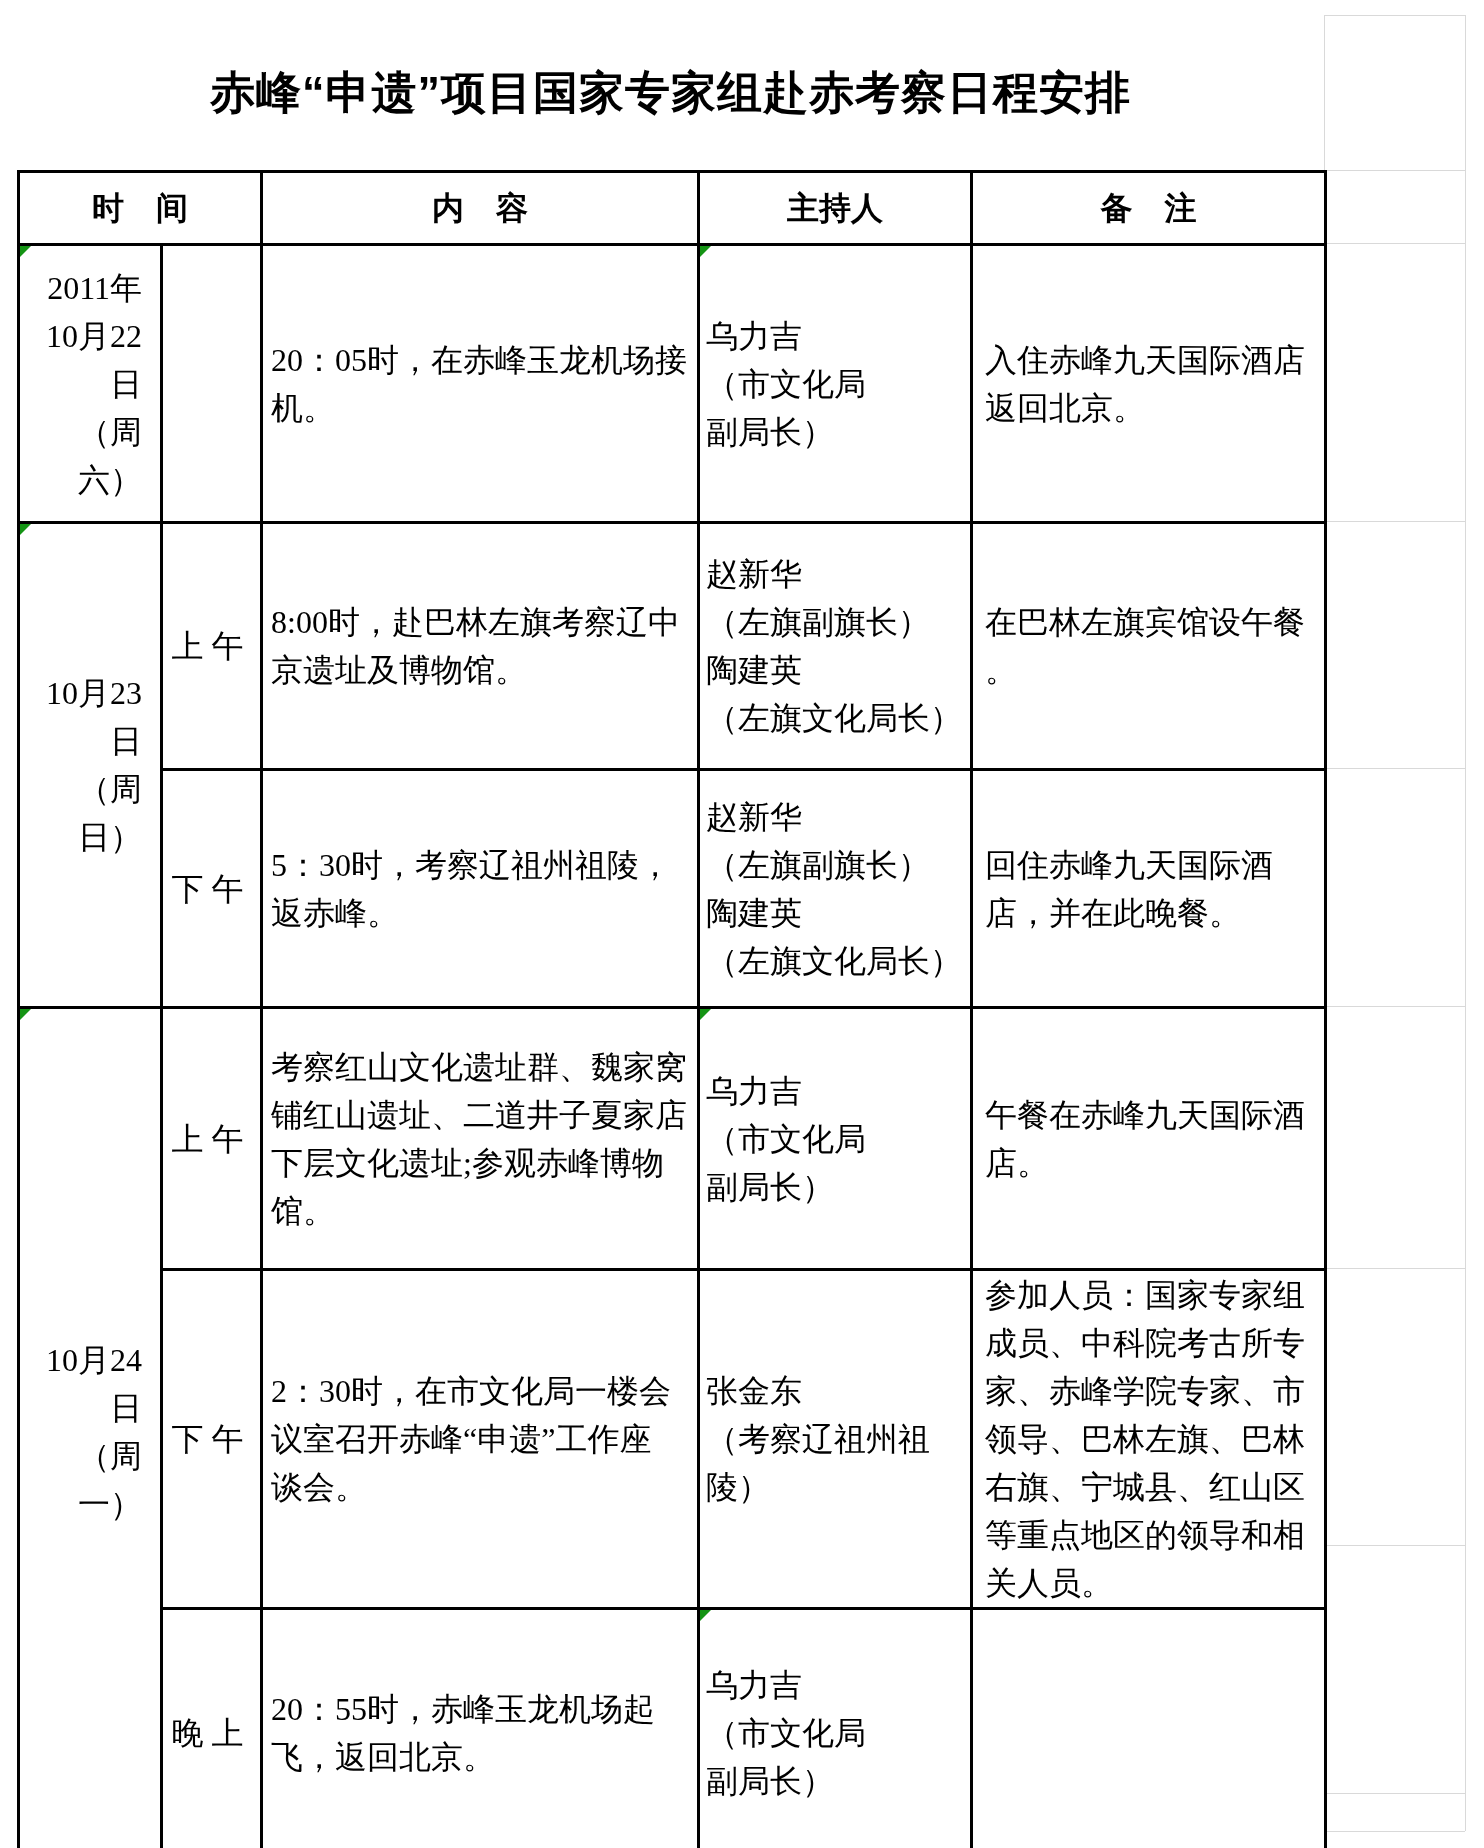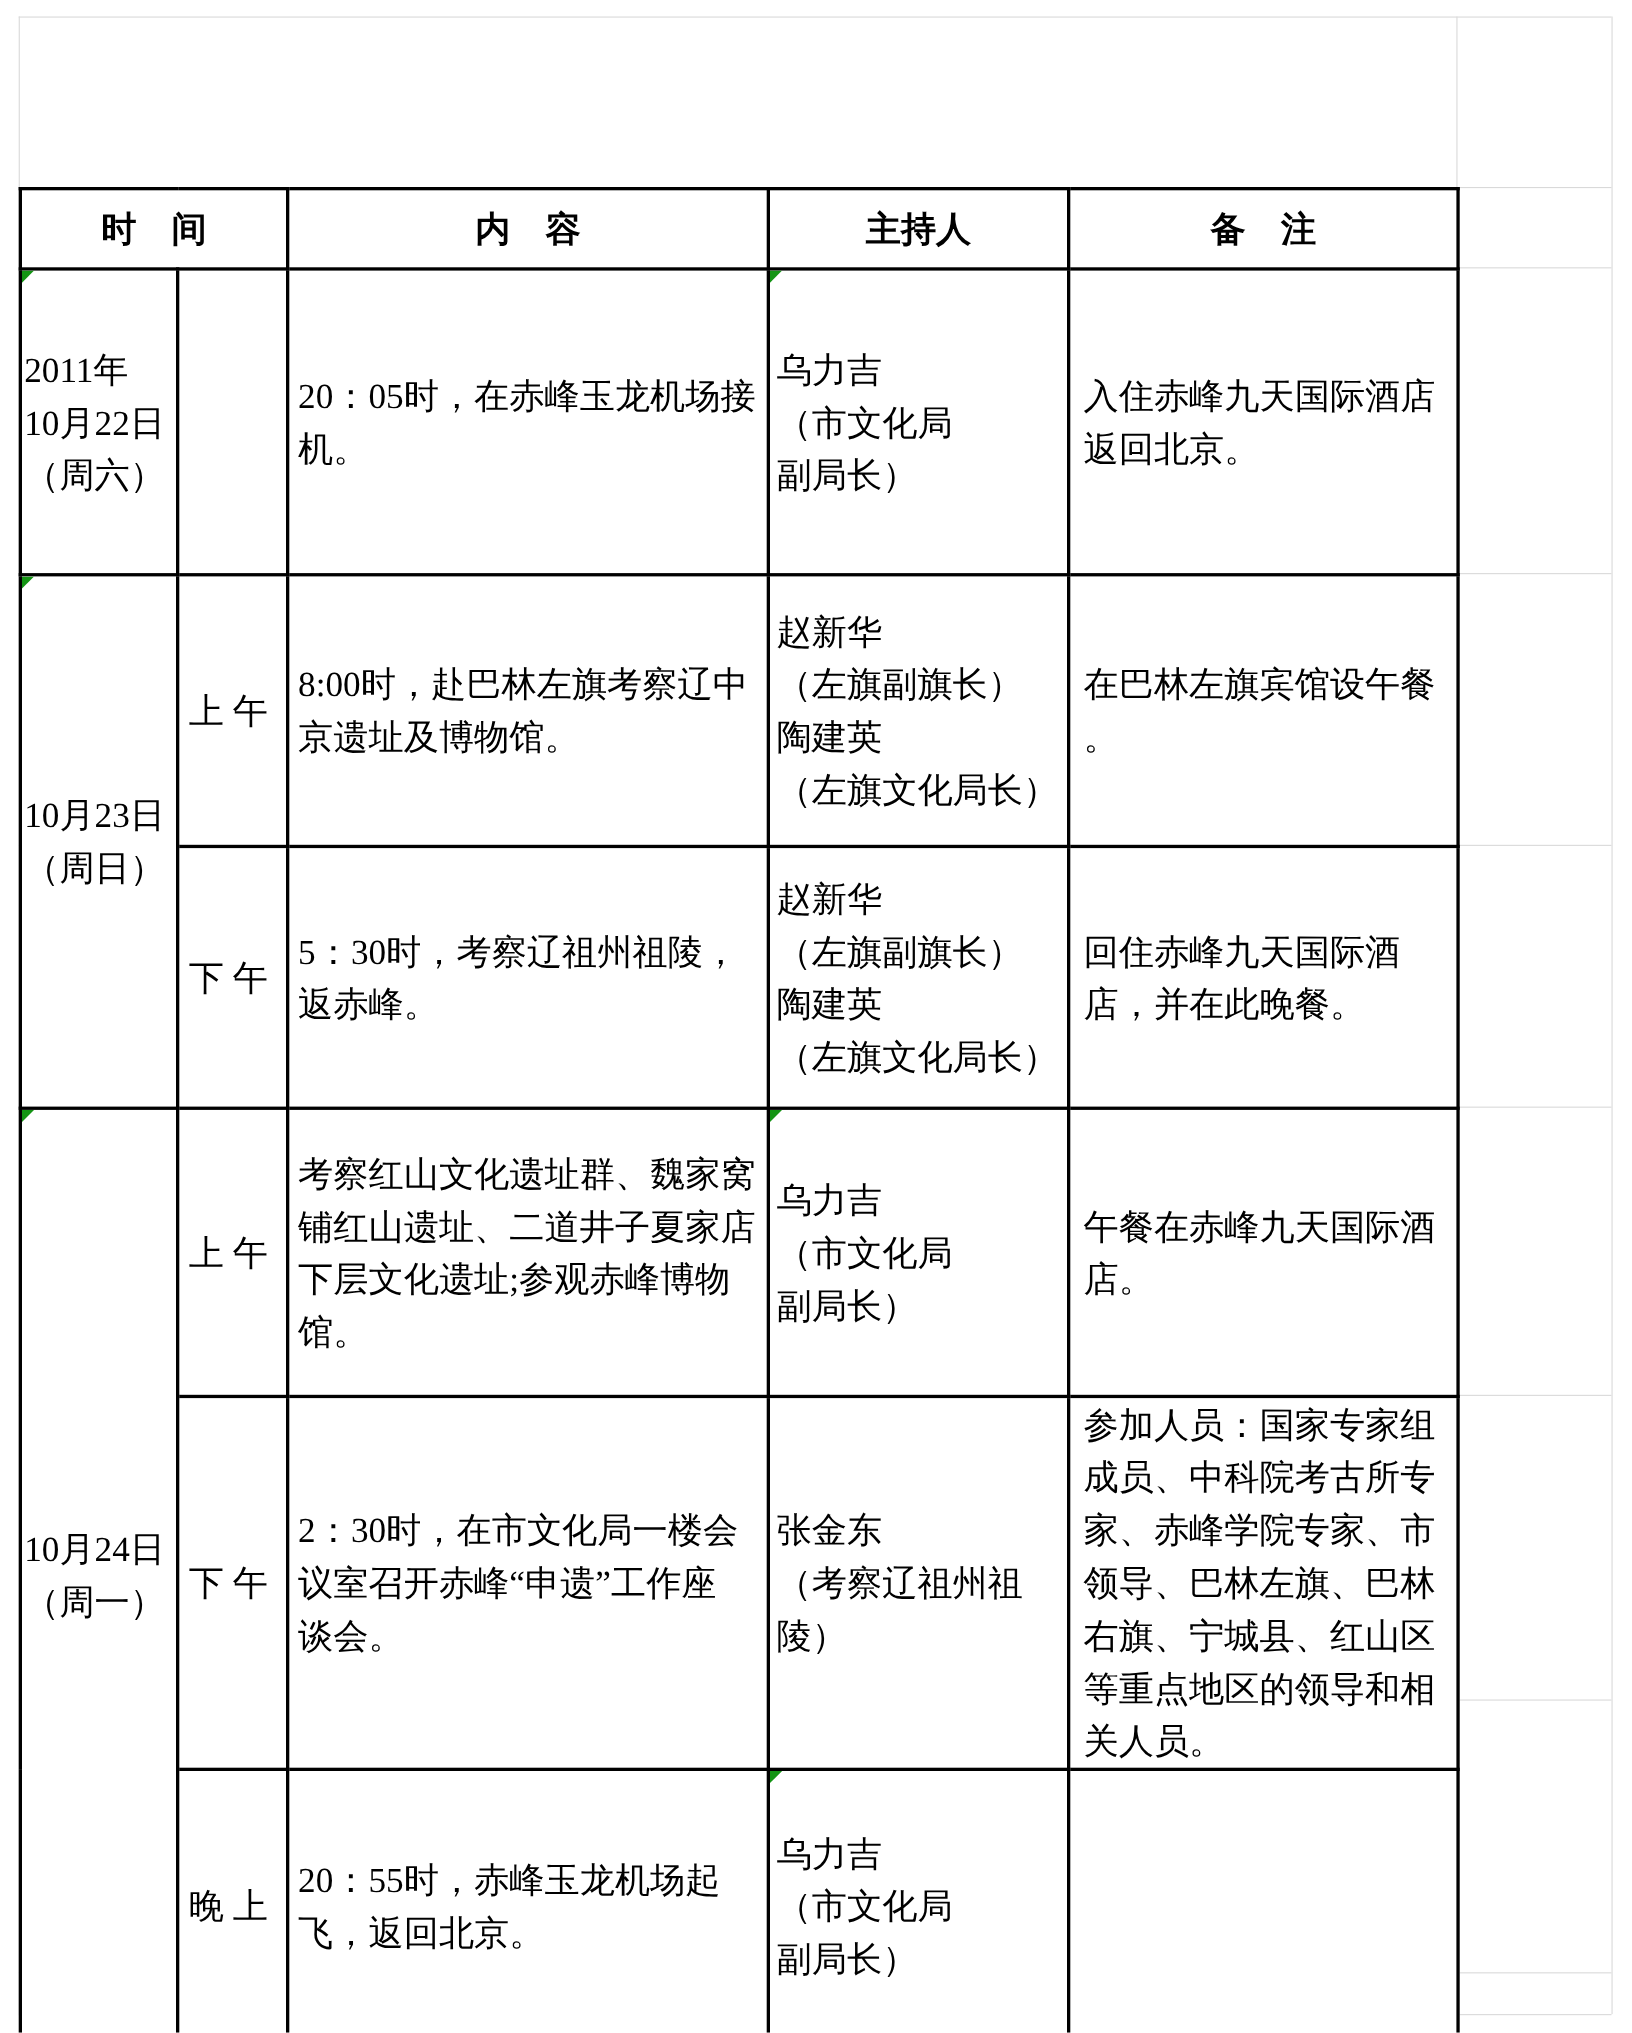--- a/index.html
+++ b/index.html
@@ -35,21 +35,21 @@
     position:relative;
     font-size:32px;line-height:48px;
     overflow:hidden;
   }
   td.hdr{
     font-family:Liberation Serif, serif;
     font-weight:bold;font-size:33px;text-align:center;
     white-space:nowrap;
   }
   .cell-text{white-space:pre-line;display:block;}
-  td.c-date{text-align:left;padding:0 2px;}
+  td.c-date{text-align:right;padding:0 18px;}
   td.c-period{text-align:center;letter-spacing:8px;padding:0;}
   td.c-content{text-align:left;padding:0 5px 0 8px;}
   td.c-host{padding:0 6px;}
   td.c-note{text-align:left;padding:0 10px 0 12px;}
 
   td.flag::before{
     content:"";position:absolute;top:0;left:0;
     width:0;height:0;
     border-top:11px solid #149414;
     border-right:11px solid transparent;
@@ -72,20 +72,23 @@
   <div class="gl gl-h" style="left:17px;top:1831px;width:1448px;"></div>
 
   <div class="gl gl-v" style="left:17px;top:15px;height:1816px;"></div>
   <div class="gl gl-v" style="left:160px;top:170px;height:1661px;"></div>
   <div class="gl gl-v" style="left:260px;top:170px;height:1661px;"></div>
   <div class="gl gl-v" style="left:697px;top:170px;height:1661px;"></div>
   <div class="gl gl-v" style="left:970px;top:170px;height:1661px;"></div>
   <div class="gl gl-v" style="left:1324px;top:15px;height:1816px;"></div>
   <div class="gl gl-v" style="left:1465px;top:15px;height:1816px;"></div>
 
+  <div class="sheet-title">
+    <span>赤峰“申遗”项目国家专家组赴赤考察日程安排</span>
+  </div>
 
   <table class="sched">
     <colgroup>
       <col style="width:143px">
         <col style="width:100px">
         <col style="width:437px">
       <col style="width:273px">
         <col style="width:354px">
     </colgroup>
 

